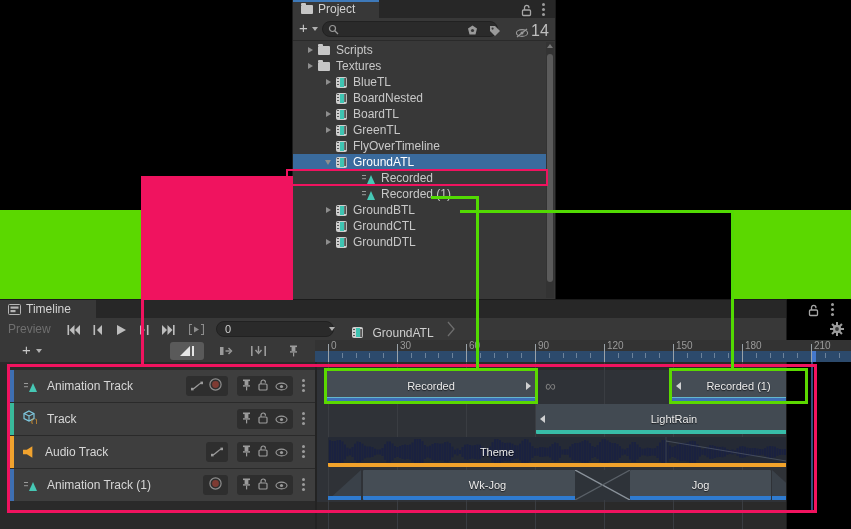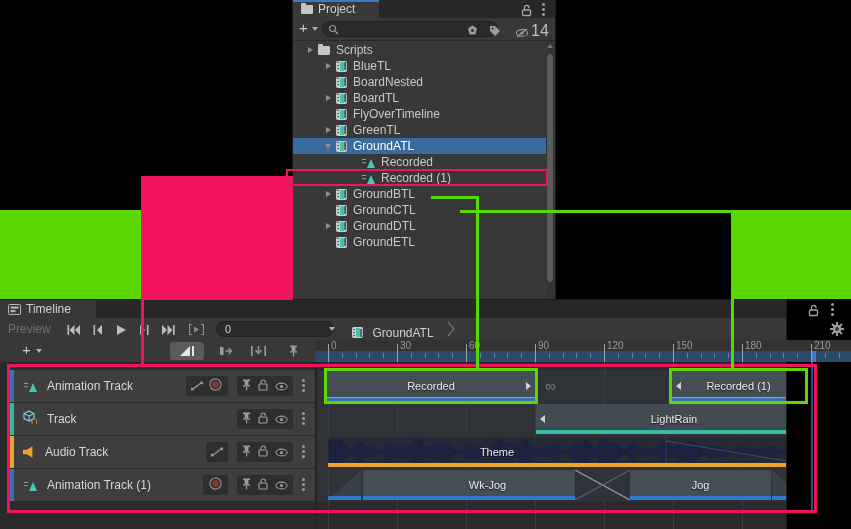--- a/index.html
+++ b/index.html
@@ -132,50 +132,57 @@
     </div>
 
     <div id="tree">
       <div class="trow d0">
           <span class="arrow">
             <i class="ar-c"></i>
           </span>
           <span class="ic-folder"></span>
           <span class="lbl">Scripts</span>
         </div>
+      <div class="trow d0">
+          <span class="arrow">
+            <i class="ar-c"></i>
+          </span>
+          <span class="ic-folder"></span>
+          <span class="lbl">Textures</span>
+        </div>
       <div class="trow d1">
           <span class="arrow">
             <i class="ar-c"></i>
           </span>
           <span class="ic-tl"></span>
           <span class="lbl">BlueTL</span>
         </div>
       <div class="trow d1">
           <span class="arrow"></span>
           <span class="ic-tl"></span>
           <span class="lbl">BoardNested</span>
         </div>
       <div class="trow d1">
           <span class="arrow">
             <i class="ar-c"></i>
           </span>
           <span class="ic-tl"></span>
           <span class="lbl">BoardTL</span>
         </div>
       <div class="trow d1">
+          <span class="arrow">
+            <i class="ar-c"></i>
+          </span>
+          <span class="ic-tl"></span>
+          <span class="lbl">GreenTL</span>
+        </div>
+      <div class="trow d1">
           <span class="arrow"></span>
           <span class="ic-tl"></span>
           <span class="lbl">FlyOverTimeline</span>
-        </div>
-      <div class="trow d1">
-          <span class="arrow">
-            <i class="ar-c"></i>
-          </span>
-          <span class="ic-tl"></span>
-          <span class="lbl">GreenTL</span>
         </div>
       <div class="trow d1 sel">
           <span class="arrow">
             <i class="ar-e"></i>
           </span>
           <span class="ic-tl"></span>
           <span class="lbl">GroundATL</span>
         </div>
       <div class="trow d2">
           <span class="arrow"></span>
@@ -198,25 +205,20 @@
           <span class="arrow"></span>
           <span class="ic-tl"></span>
           <span class="lbl">GroundCTL</span>
         </div>
       <div class="trow d1">
           <span class="arrow">
             <i class="ar-c"></i>
           </span>
           <span class="ic-tl"></span>
           <span class="lbl">GroundDTL</span>
-        </div>
-      <div class="trow d1">
-          <span class="arrow"></span>
-          <span class="ic-tl"></span>
-          <span class="lbl">GroundETL</span>
         </div>
     </div>
     <div class="sbar">
       <div style="position:absolute;left:1px;top:2px;width:0;height:0;border-bottom:4px solid #777;border-left:3px solid transparent;border-right:3px solid transparent;"></div>
       <div class="sthumb" style="top:12px;height:228px;"></div>
     </div>
   </div>
 
   <div class="win" style="left:0;top:300px;width:786px;height:229px;">
     <div class="tabbar">

